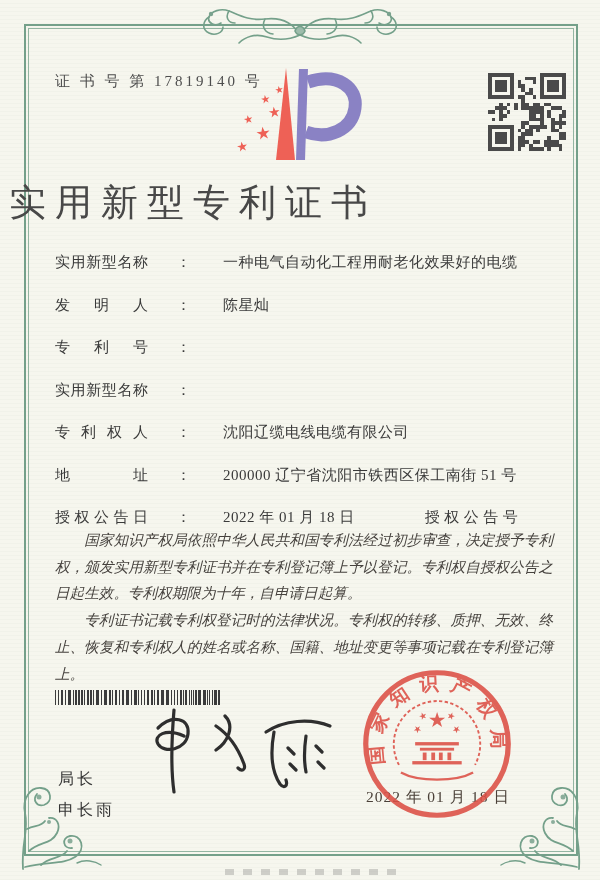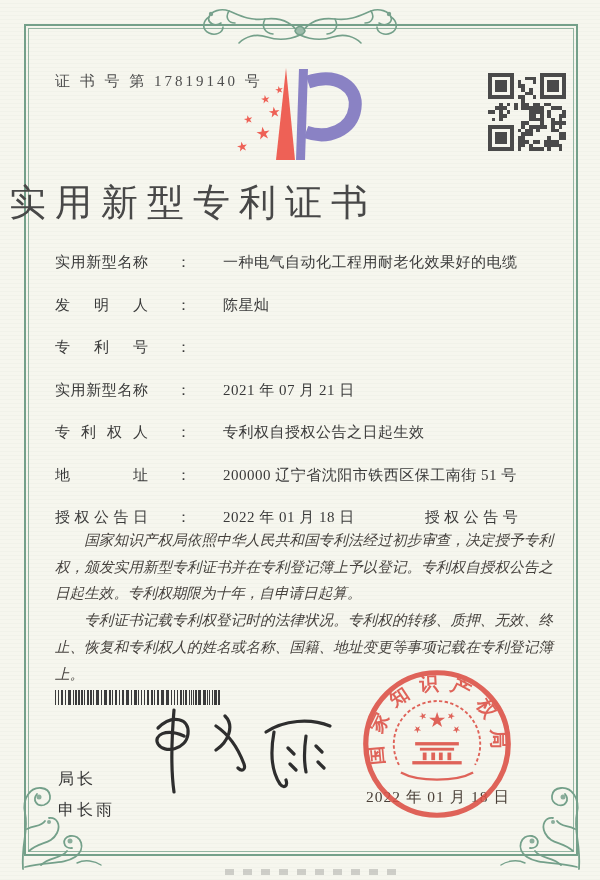--- a/index.html
+++ b/index.html
@@ -251,26 +251,25 @@
         <span class="fcolon">：</span>
       <span class="fvalue">陈星灿</span>
     </div>
     <div class="field-row">
       <span class="flabel">专利号</span>
         <span class="fcolon">：</span>
     </div>
     <div class="field-row">
       <span class="flabel">实用新型名称</span>
         <span class="fcolon">：</span>
-      <span class="fvalue">2021 年 07 月 21 日</span>
     </div>
     <div class="field-row">
       <span class="flabel">专利权人</span>
         <span class="fcolon">：</span>
-      <span class="fvalue">专利权自授权公告之日起生效</span>
+      <span class="fvalue">沈阳辽缆电线电缆有限公司</span>
     </div>
     <div class="field-row">
       <span class="flabel">地址</span>
         <span class="fcolon">：</span>
       <span class="fvalue">200000 辽宁省沈阳市铁西区保工南街 51 号</span>
     </div>
     <div class="field-row">
       <span class="flabel">授权公告日</span>
         <span class="fcolon">：</span>
       <span class="fvalue">2022 年 01 月 18 日</span>

